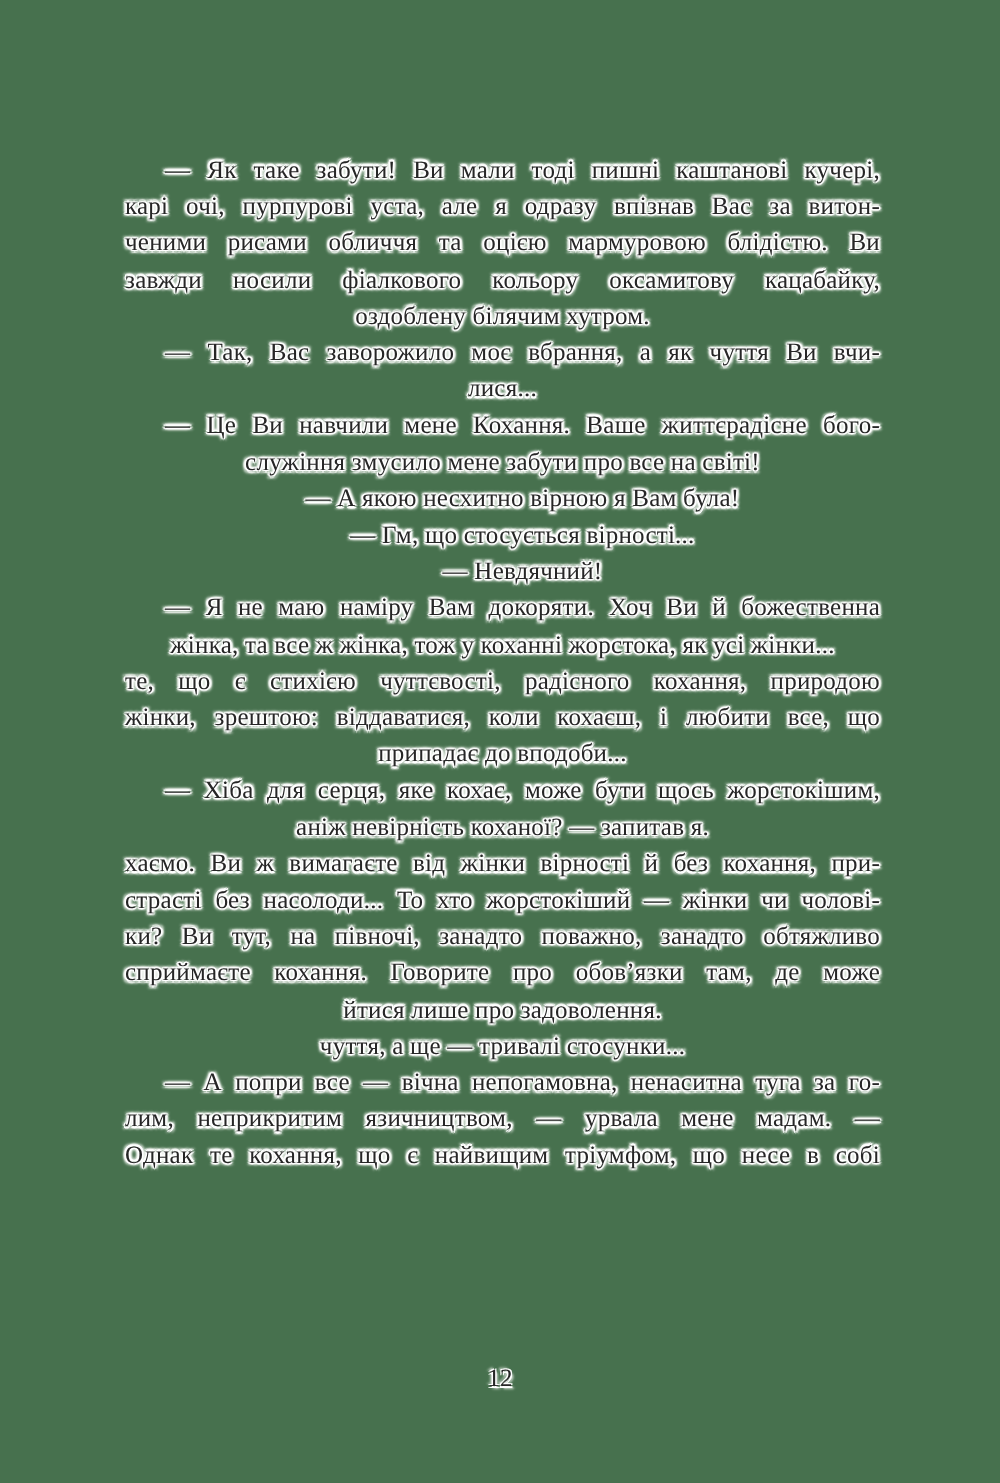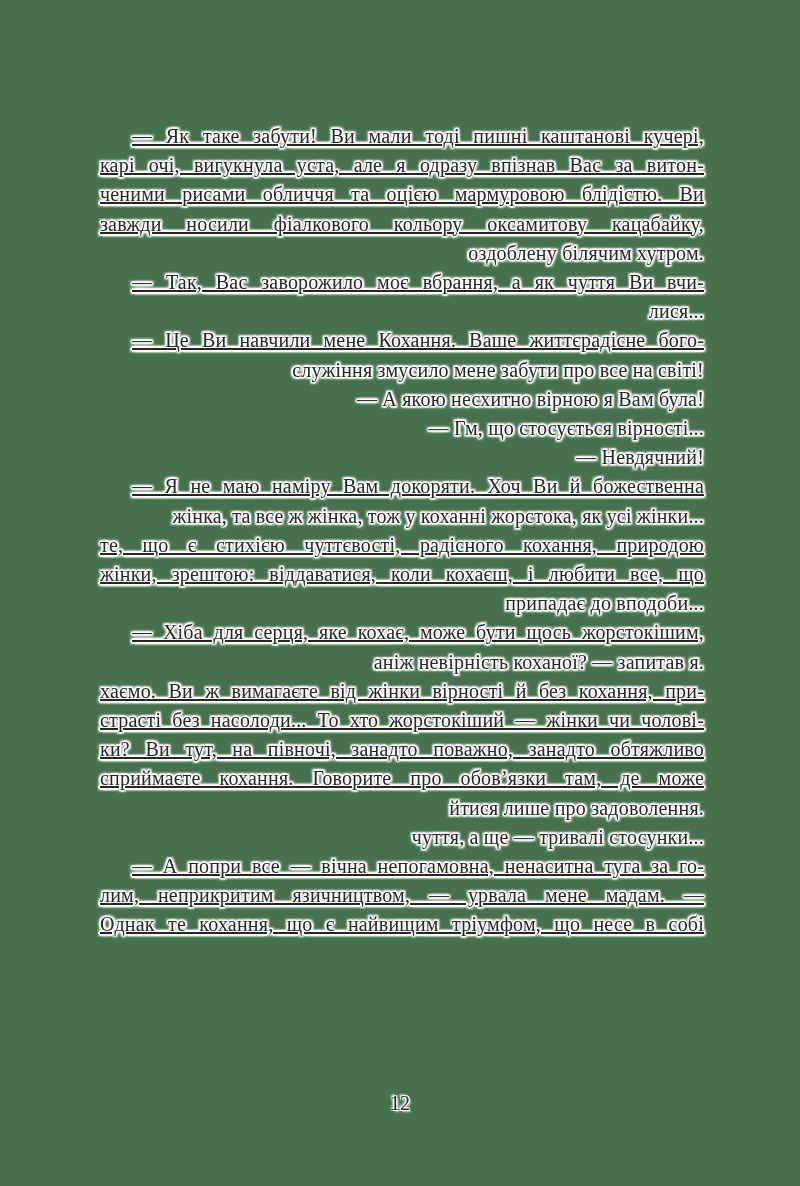--- a/index.html
+++ b/index.html
@@ -22,34 +22,33 @@
     position: absolute;
     left: 100px;
     top: 122px;
     width: 604px;
     font-size: 20px;
     line-height: 29.2px;
     color: #262626;
     letter-spacing: 0.2px;
   }
   .line {
-    text-align: right;
+    text-align: center;
     
     text-shadow:
       -1px -1px 0 #ffffff, 1px -1px 0 #ffffff,
       -1px  1px 0 #ffffff, 1px  1px 0 #ffffff,
       -2px  0   1px #f3f6f2, 2px 0 1px #f3f6f2,
        0   -2px 1px #f3f6f2, 0 2px 1px #f3f6f2,
        2px  2px 2px #e9efe8, -2px 2px 2px #e9efe8,
        2px -2px 2px #e9efe8, -2px -2px 2px #e9efe8;
   }
   .line.fill {
     text-align: justify;
     text-align-last: justify;
-    text-decoration: underline;
   }
   .line.indent {
     text-indent: 32px;
   }
   .page-number {
     position: absolute;
     left: 0;
     top: 1092px;
     width: 800px;
     text-align: center;
@@ -60,21 +59,21 @@
       -1px  1px 0 #ffffff, 1px  1px 0 #ffffff,
        2px  2px 2px #e9efe8, -2px -2px 2px #e9efe8;
   }
 </style>
 </head>
 <body>
 
 <div class="page">
   <main class="text-block">
       <div class="line indent fill">— Як таке забути! Ви мали тоді пишні каштанові кучері,</div>
-      <div class="line fill">карі очі, вигукнула уста, але я одразу впізнав Вас за витон-</div>
+      <div class="line fill">карі очі, пурпурові уста, але я одразу впізнав Вас за витон-</div>
       <div class="line fill">ченими рисами обличчя та оцією мармуровою блідістю. Ви</div>
       <div class="line fill">завжди носили фіалкового кольору оксамитову кацабайку,</div>
       <div class="line">оздоблену білячим хутром.</div>
       <div class="line indent fill">— Так, Вас заворожило моє вбрання, а як чуття Ви вчи-</div>
       <div class="line">лися...</div>
       <div class="line indent fill">— Це Ви навчили мене Кохання. Ваше життєрадісне бого-</div>
       <div class="line">служіння змусило мене забути про все на світі!</div>
       <div class="line indent">— А якою несхитно вірною я Вам була!</div>
       <div class="line indent">— Гм, що стосується вірності...</div>
       <div class="line indent">— Невдячний!</div>

